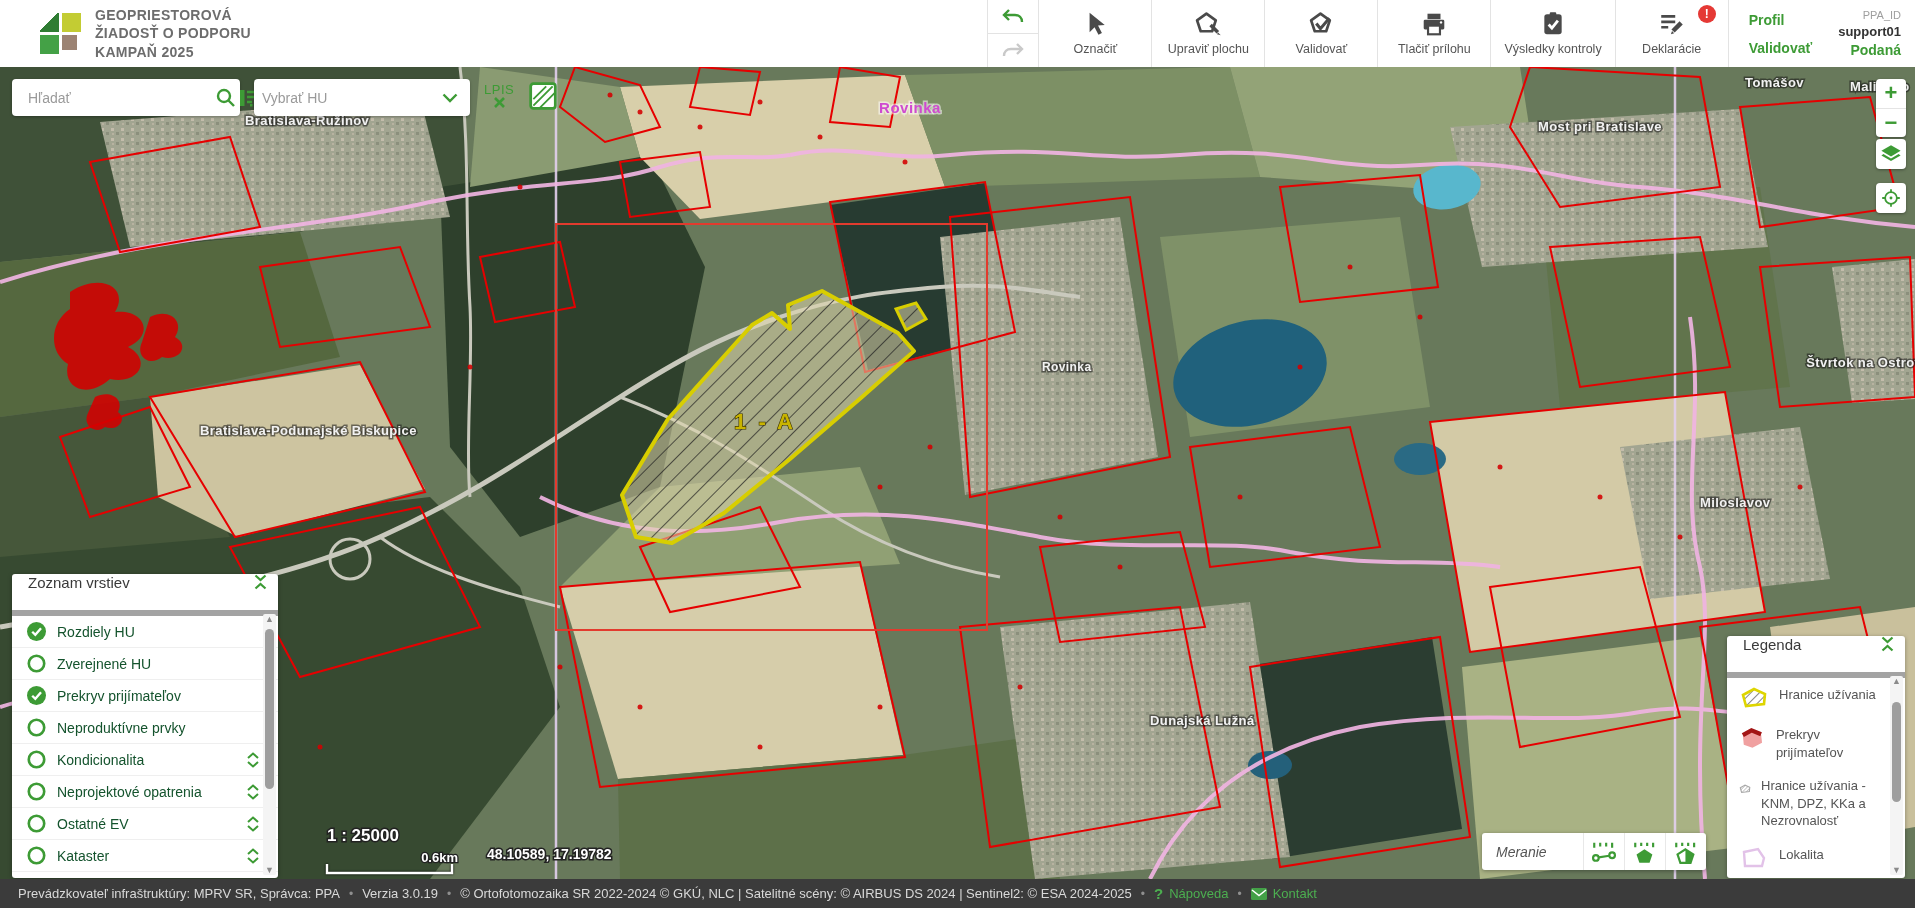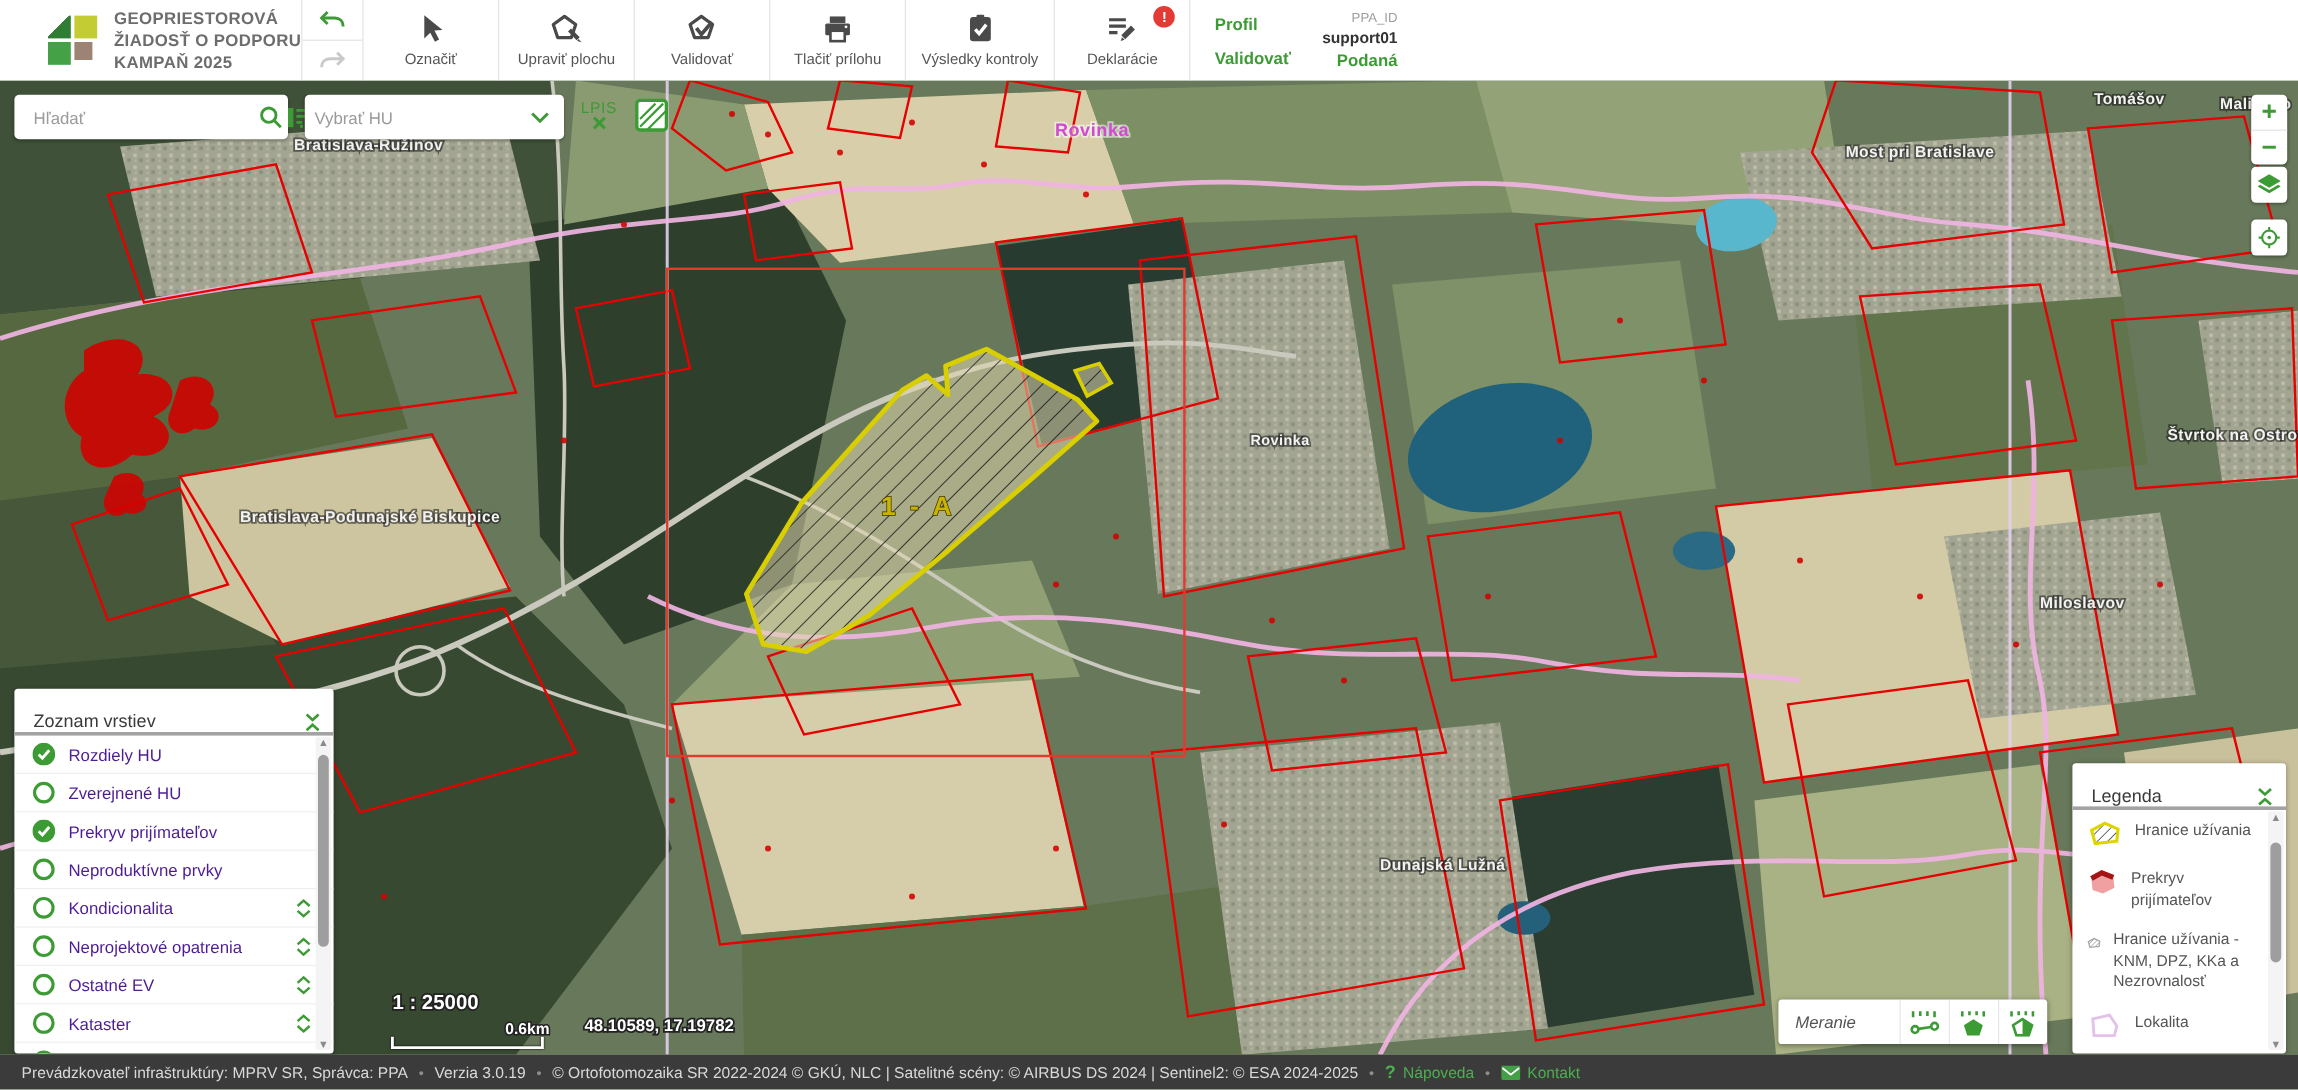--- a/index.html
+++ b/index.html
@@ -2,21 +2,21 @@
 <html><head>
 <meta charset="utf-8">
 <style>
   html,body{margin:0;padding:0;}
   body{
     width:1915px;height:908px;overflow:hidden;position:relative;
     font-family:"Liberation Sans",sans-serif;background:#fff;
   }
   
   .header{position:absolute;top:0;left:0;width:1915px;height:67px;background:#fff;z-index:40;
-    display:flex;align-items:stretch;}
+    display:flex;align-items:stretch;justify-content:space-between;}
   .brand{display:flex;align-items:center;gap:13px;padding-left:40px;}
   .logo{width:42px;height:42px;display:grid;grid-template-columns:19px 19px;grid-template-rows:19px 19px;gap:3px;}
   .logo .q1{background:linear-gradient(to bottom right,#fff 46%,#2f7d33 47%);}
   .logo .q2{background:#c3cc33;}
   .logo .q3{background:#44a146;}
   .logo .q4{background:#9c8373;width:15px;height:15px;}
   .brand-title{font-size:14px;font-weight:bold;color:#6d6d6d;line-height:1.3;letter-spacing:.3px;}
   .toolbar{display:flex;align-items:stretch;height:67px;}
   .undo-redo{width:50px;display:flex;flex-direction:column;border-left:1px solid #e3e3e3;border-right:1px solid #e3e3e3;}
   .undo-redo>div{flex:1;display:flex;align-items:center;justify-content:center;cursor:pointer;}
@@ -54,28 +54,28 @@
   .sb-divider{width:1px;height:24px;background:#e0e0e0;}
   .hu-box{width:196px;height:37px;background:#fff;border-radius:4px;box-shadow:0 1px 3px rgba(0,0,0,.3);
     display:flex;align-items:center;justify-content:space-between;padding:0 12px 0 8px;cursor:pointer;}
   .hu-box .hu-text{font-size:14px;color:#9a9a9a;}
   .lpis-btn{display:flex;flex-direction:column;align-items:center;margin-top:4px;cursor:pointer;line-height:1;}
   .lpis-btn .lpis-txt{color:#3d9b35;font-size:13px;font-weight:normal;letter-spacing:.5px;}
   .hatch-btn{margin-top:2px;cursor:pointer;}
 
   
   .panel{position:absolute;background:#fff;border-radius:3px;box-shadow:0 1px 4px rgba(0,0,0,.35);overflow:hidden;}
-  .panel-header{height:36px;display:flex;align-items:flex-end;justify-content:space-between;
-    padding:0 10px 0 16px;border-bottom:3px solid #a3a3a3;}
+  .panel-header{height:36px;display:flex;align-items:flex-start;justify-content:space-between;
+    padding:0 10px 0 16px;border-bottom:6px solid #a3a3a3;}
   .panel-title{font-size:15px;color:#3a3a3a;}
   .collapse-btn{cursor:pointer;display:flex;align-items:center;}
   .layers-panel{left:12px;top:507px;width:266px;height:304px;}
   .layer-row{height:31px;display:flex;align-items:center;gap:11px;padding:0 34px 0 15px;
     border-bottom:1px solid #efefef;cursor:pointer;position:relative;}
-  .layer-label{font-size:14px;color:#4c1d95;white-space:nowrap;}
+  .layer-label{font-size:14px;color:#14532d;white-space:nowrap;}
   .expander{position:absolute;right:18px;top:50%;transform:translateY(-50%);cursor:pointer;display:flex;}
   .vscroll{position:absolute;right:2px;top:40px;bottom:3px;width:13px;background:#f4f4f4;border-radius:2px;}
   .vscroll .arr{position:absolute;left:0;width:13px;font-size:9px;color:#8a8a8a;text-align:center;cursor:pointer;}
   .vscroll .arr.up{top:0;}
   .vscroll .arr.dn{bottom:0;}
   .vscroll .thumb{position:absolute;left:2px;width:9px;background:#9e9e9e;border-radius:5px;cursor:pointer;}
   .layers-thumb{top:15px;height:160px;}
   .legend-panel{right:10px;top:569px;width:178px;height:242px;}
   .legend-row{display:flex;align-items:flex-start;gap:10px;padding:8px 26px 8px 12px;}
   .legend-label{font-size:13px;color:#555;line-height:1.35;}

